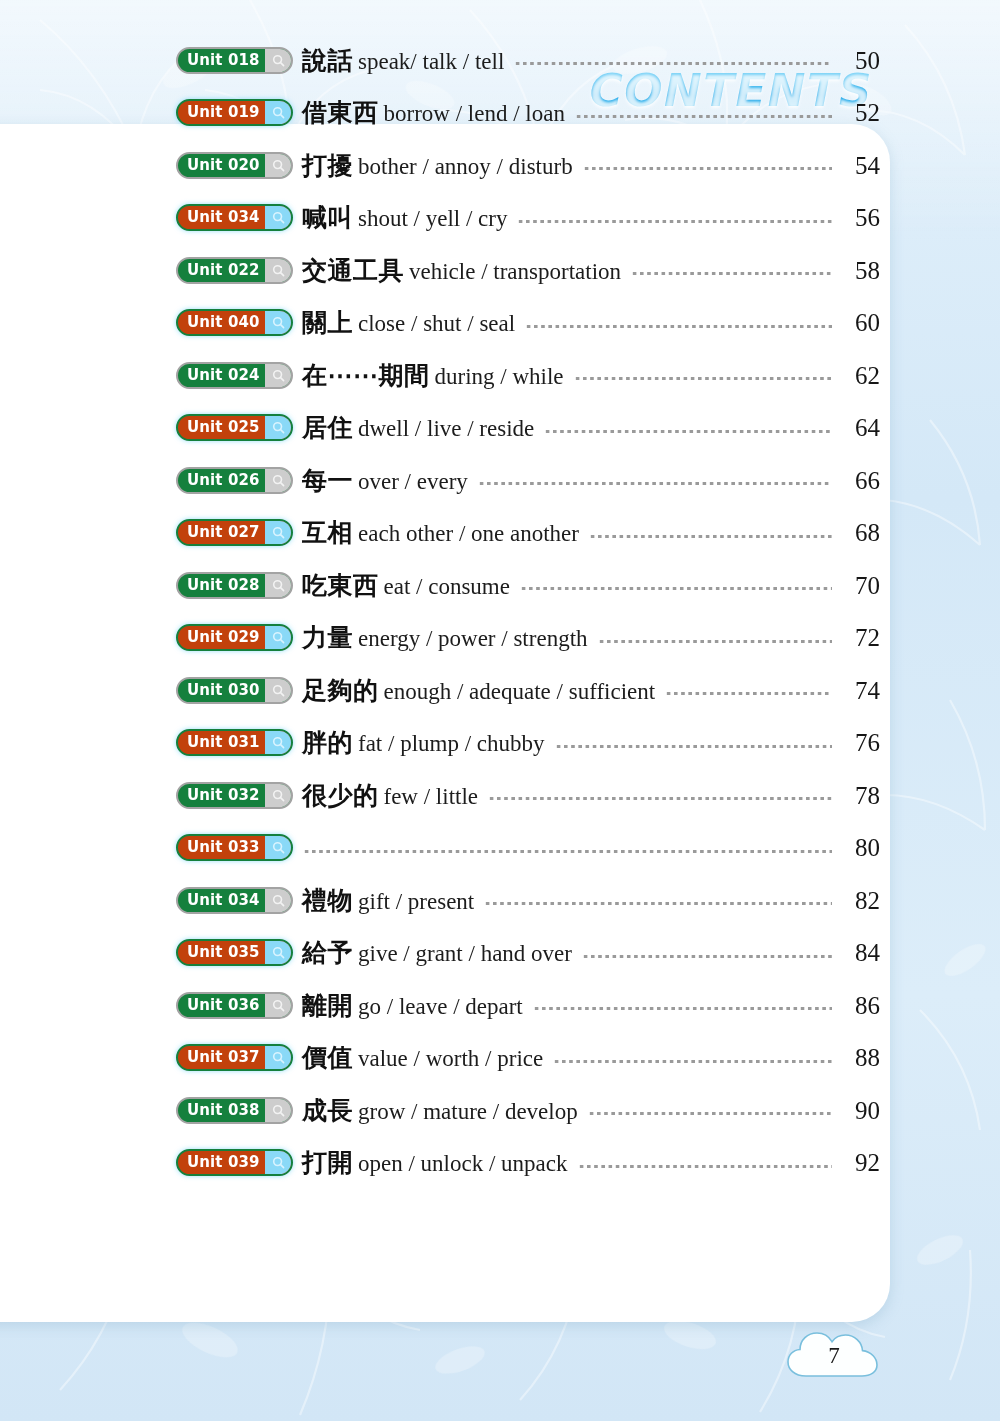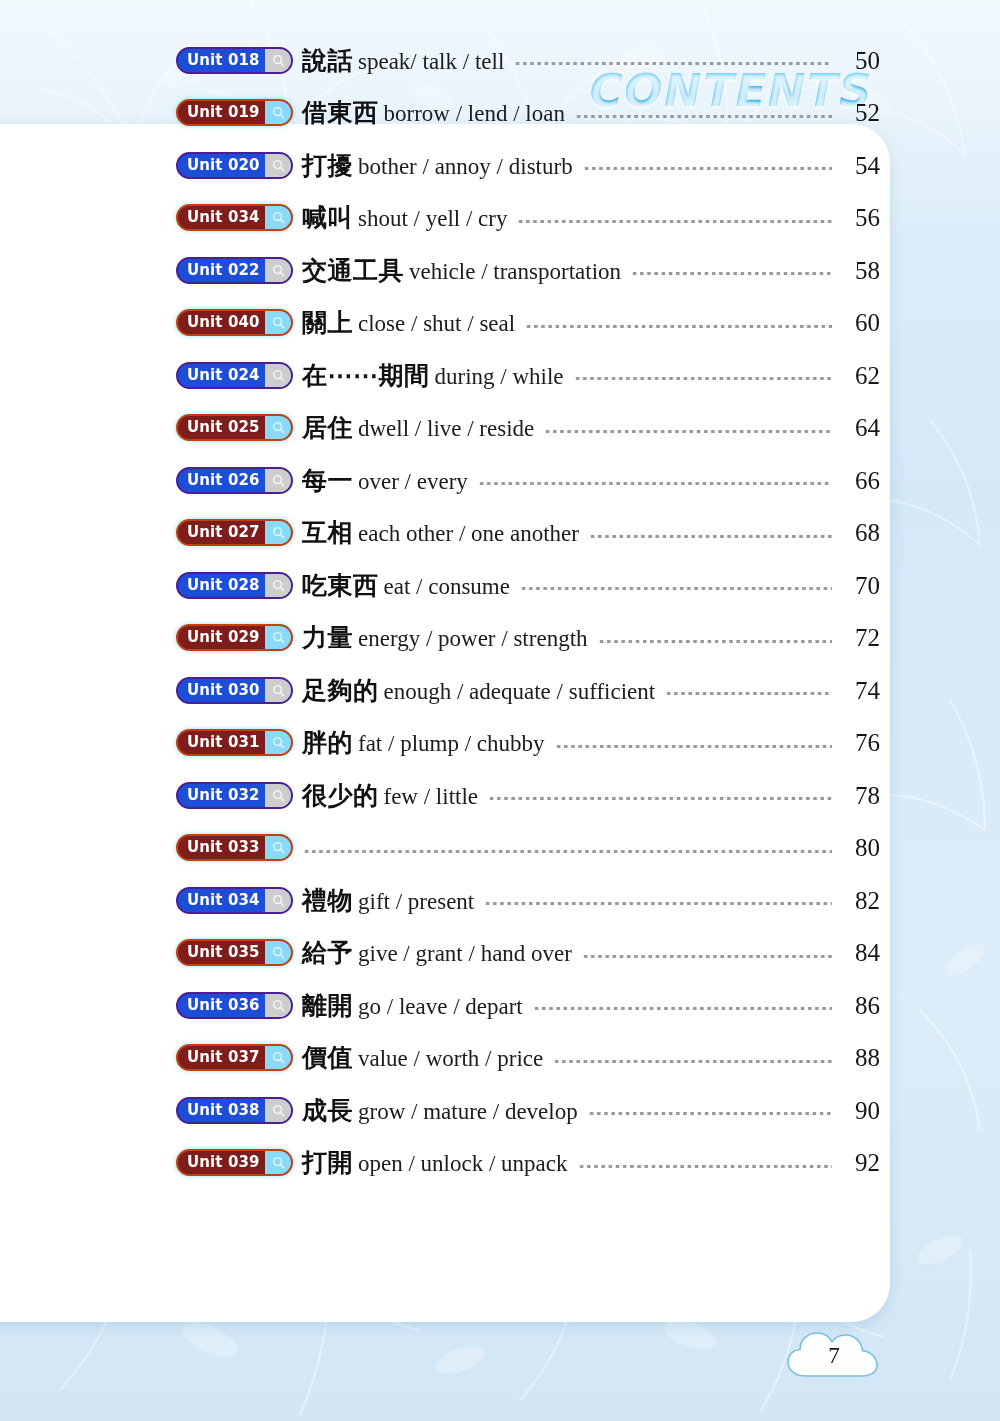--- a/index.html
+++ b/index.html
@@ -87,26 +87,26 @@
     flex: 0 0 auto;
     width: 117px;
     height: 27px;
     border-radius: 14px;
     display: flex;
     align-items: center;
     box-sizing: border-box;
     overflow: hidden;
   }
   .unit-badge.gray {
-    background: #1d4ed8;
-    border: 2px solid #4c1d95;
+    background: #15803d;
+    border: 2px solid #a3a3a3;
   }
   .unit-badge.blue {
-    background: #7f1d1d;
-    border: 2px solid #c2410c;
+    background: #c2410c;
+    border: 2px solid #15803d;
     box-shadow: 0 0 5px rgba(70,200,245,.55);
   }
   .unit-label {
     position: relative;
     z-index: 2;
     padding-left: 9px;
     font-family: "DejaVu Sans", sans-serif;
     font-weight: 700;
     font-size: 15px;
     line-height: 1;

